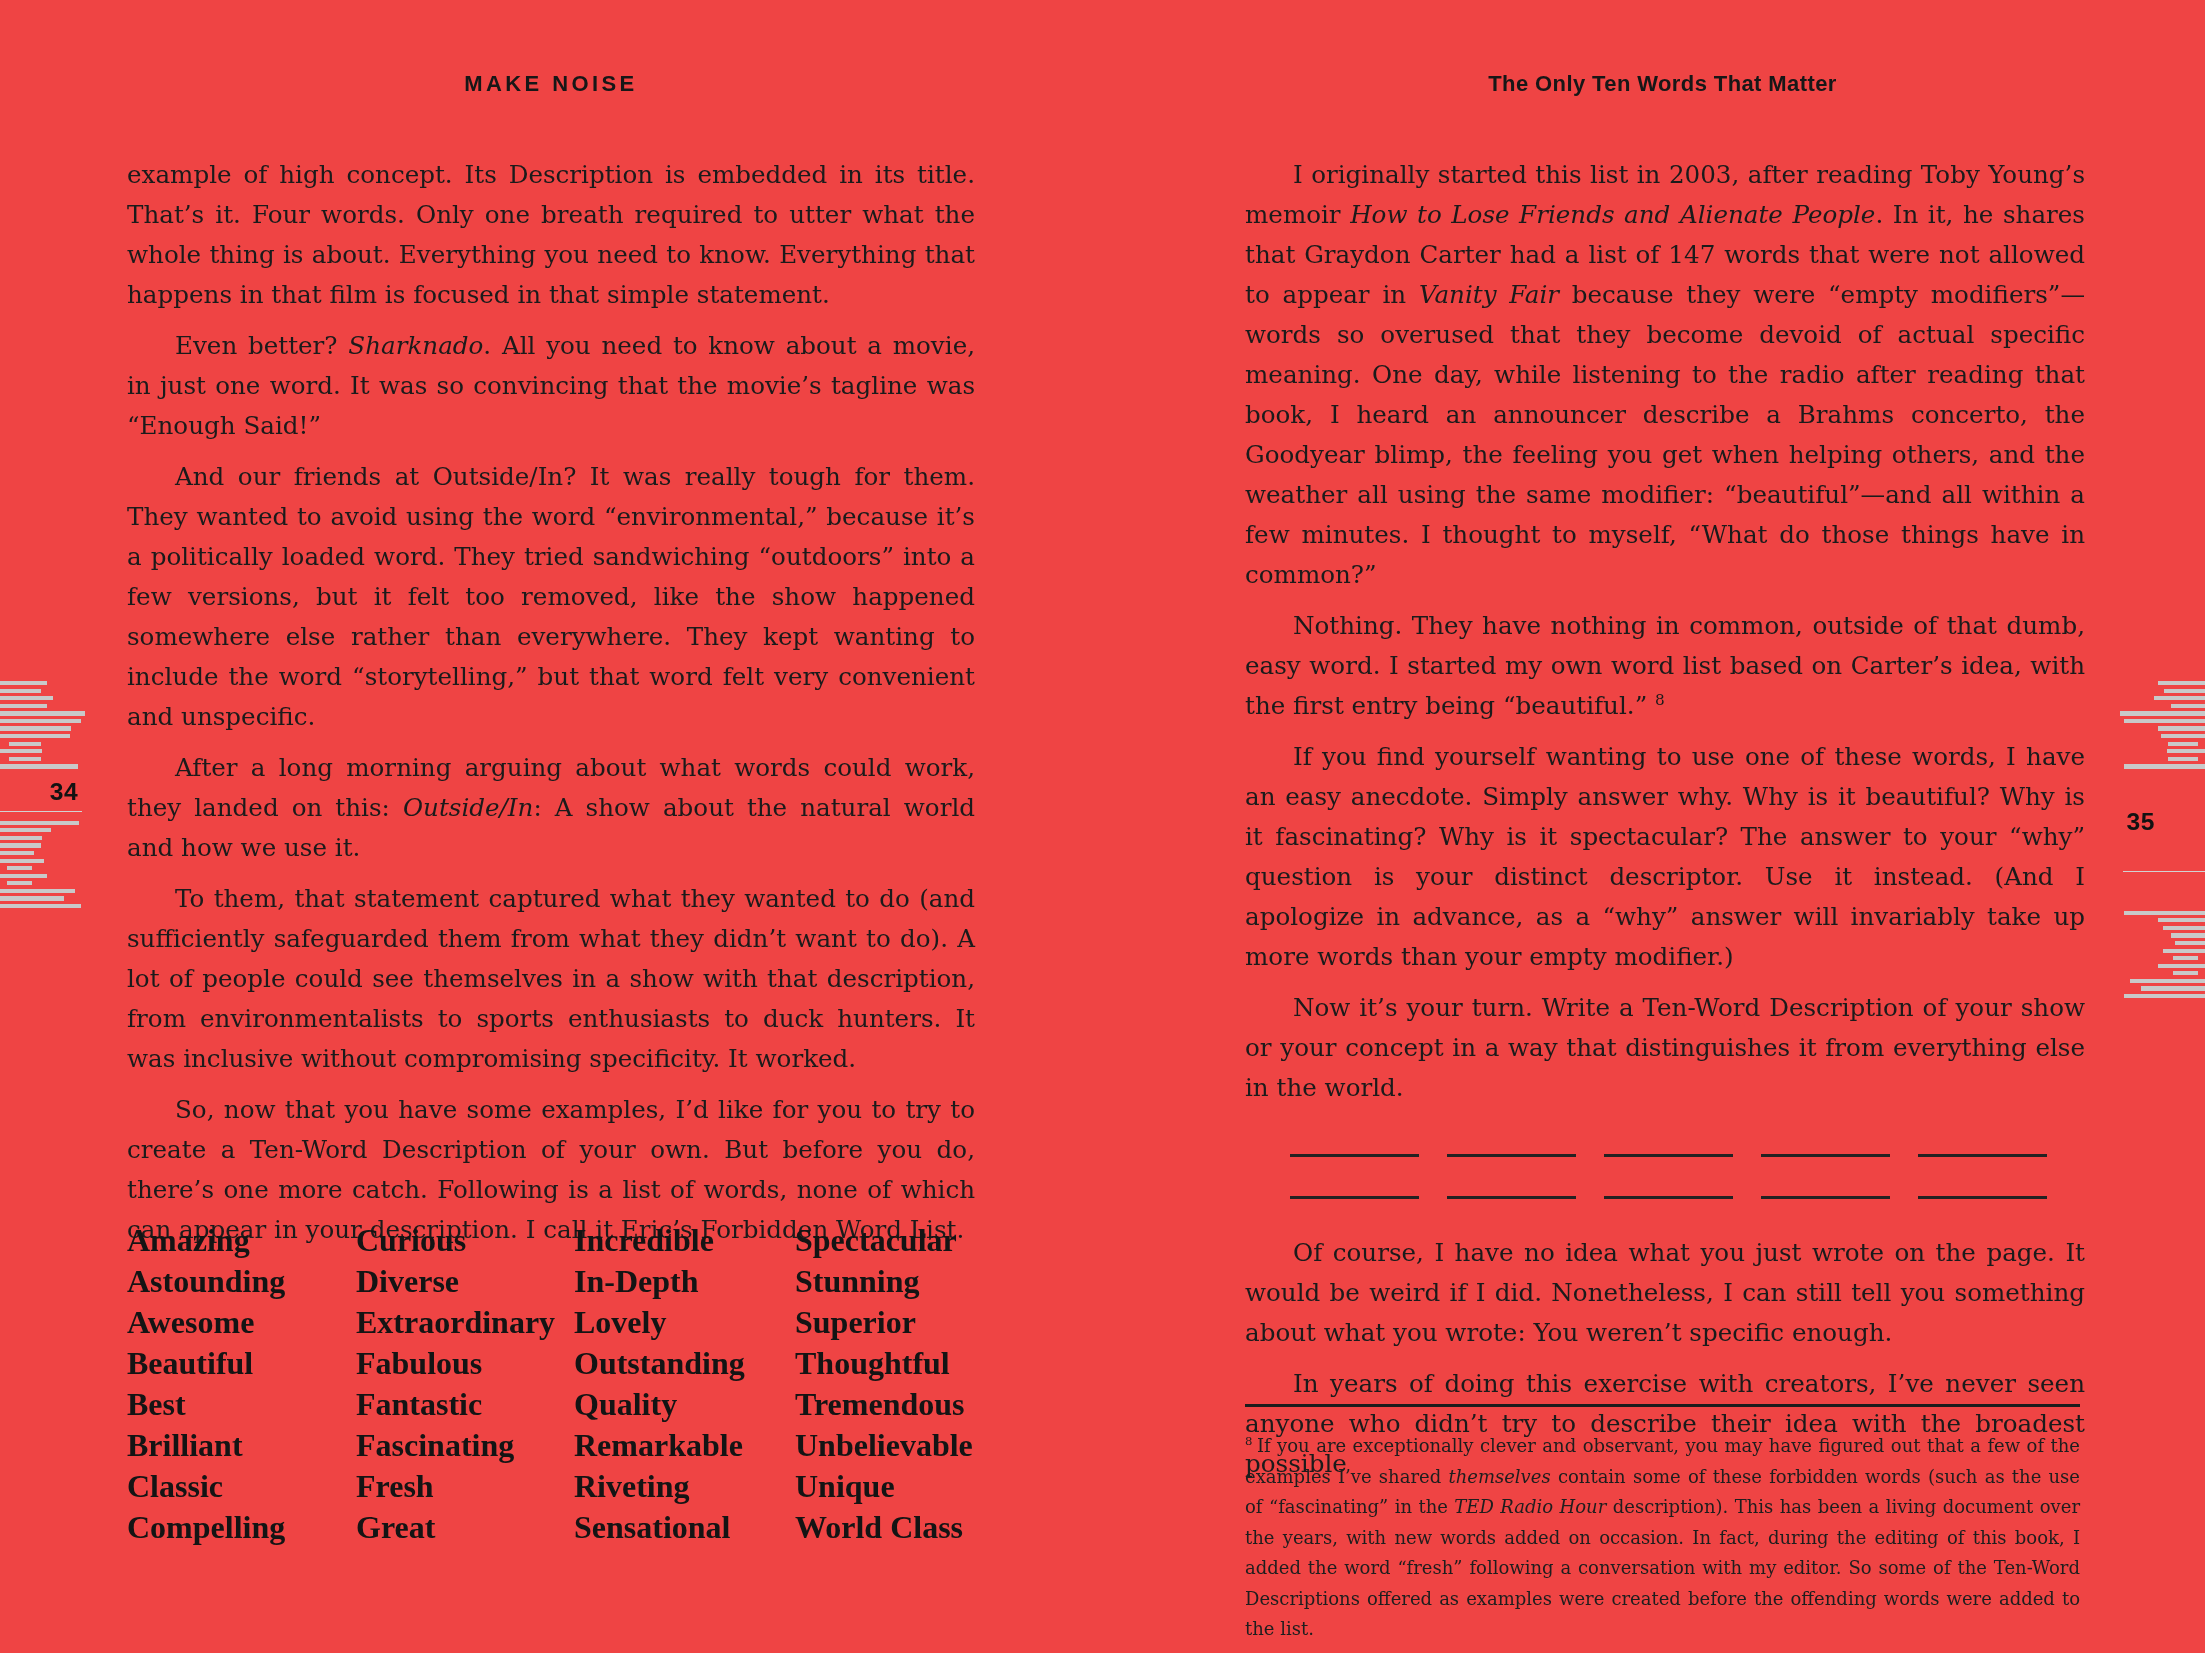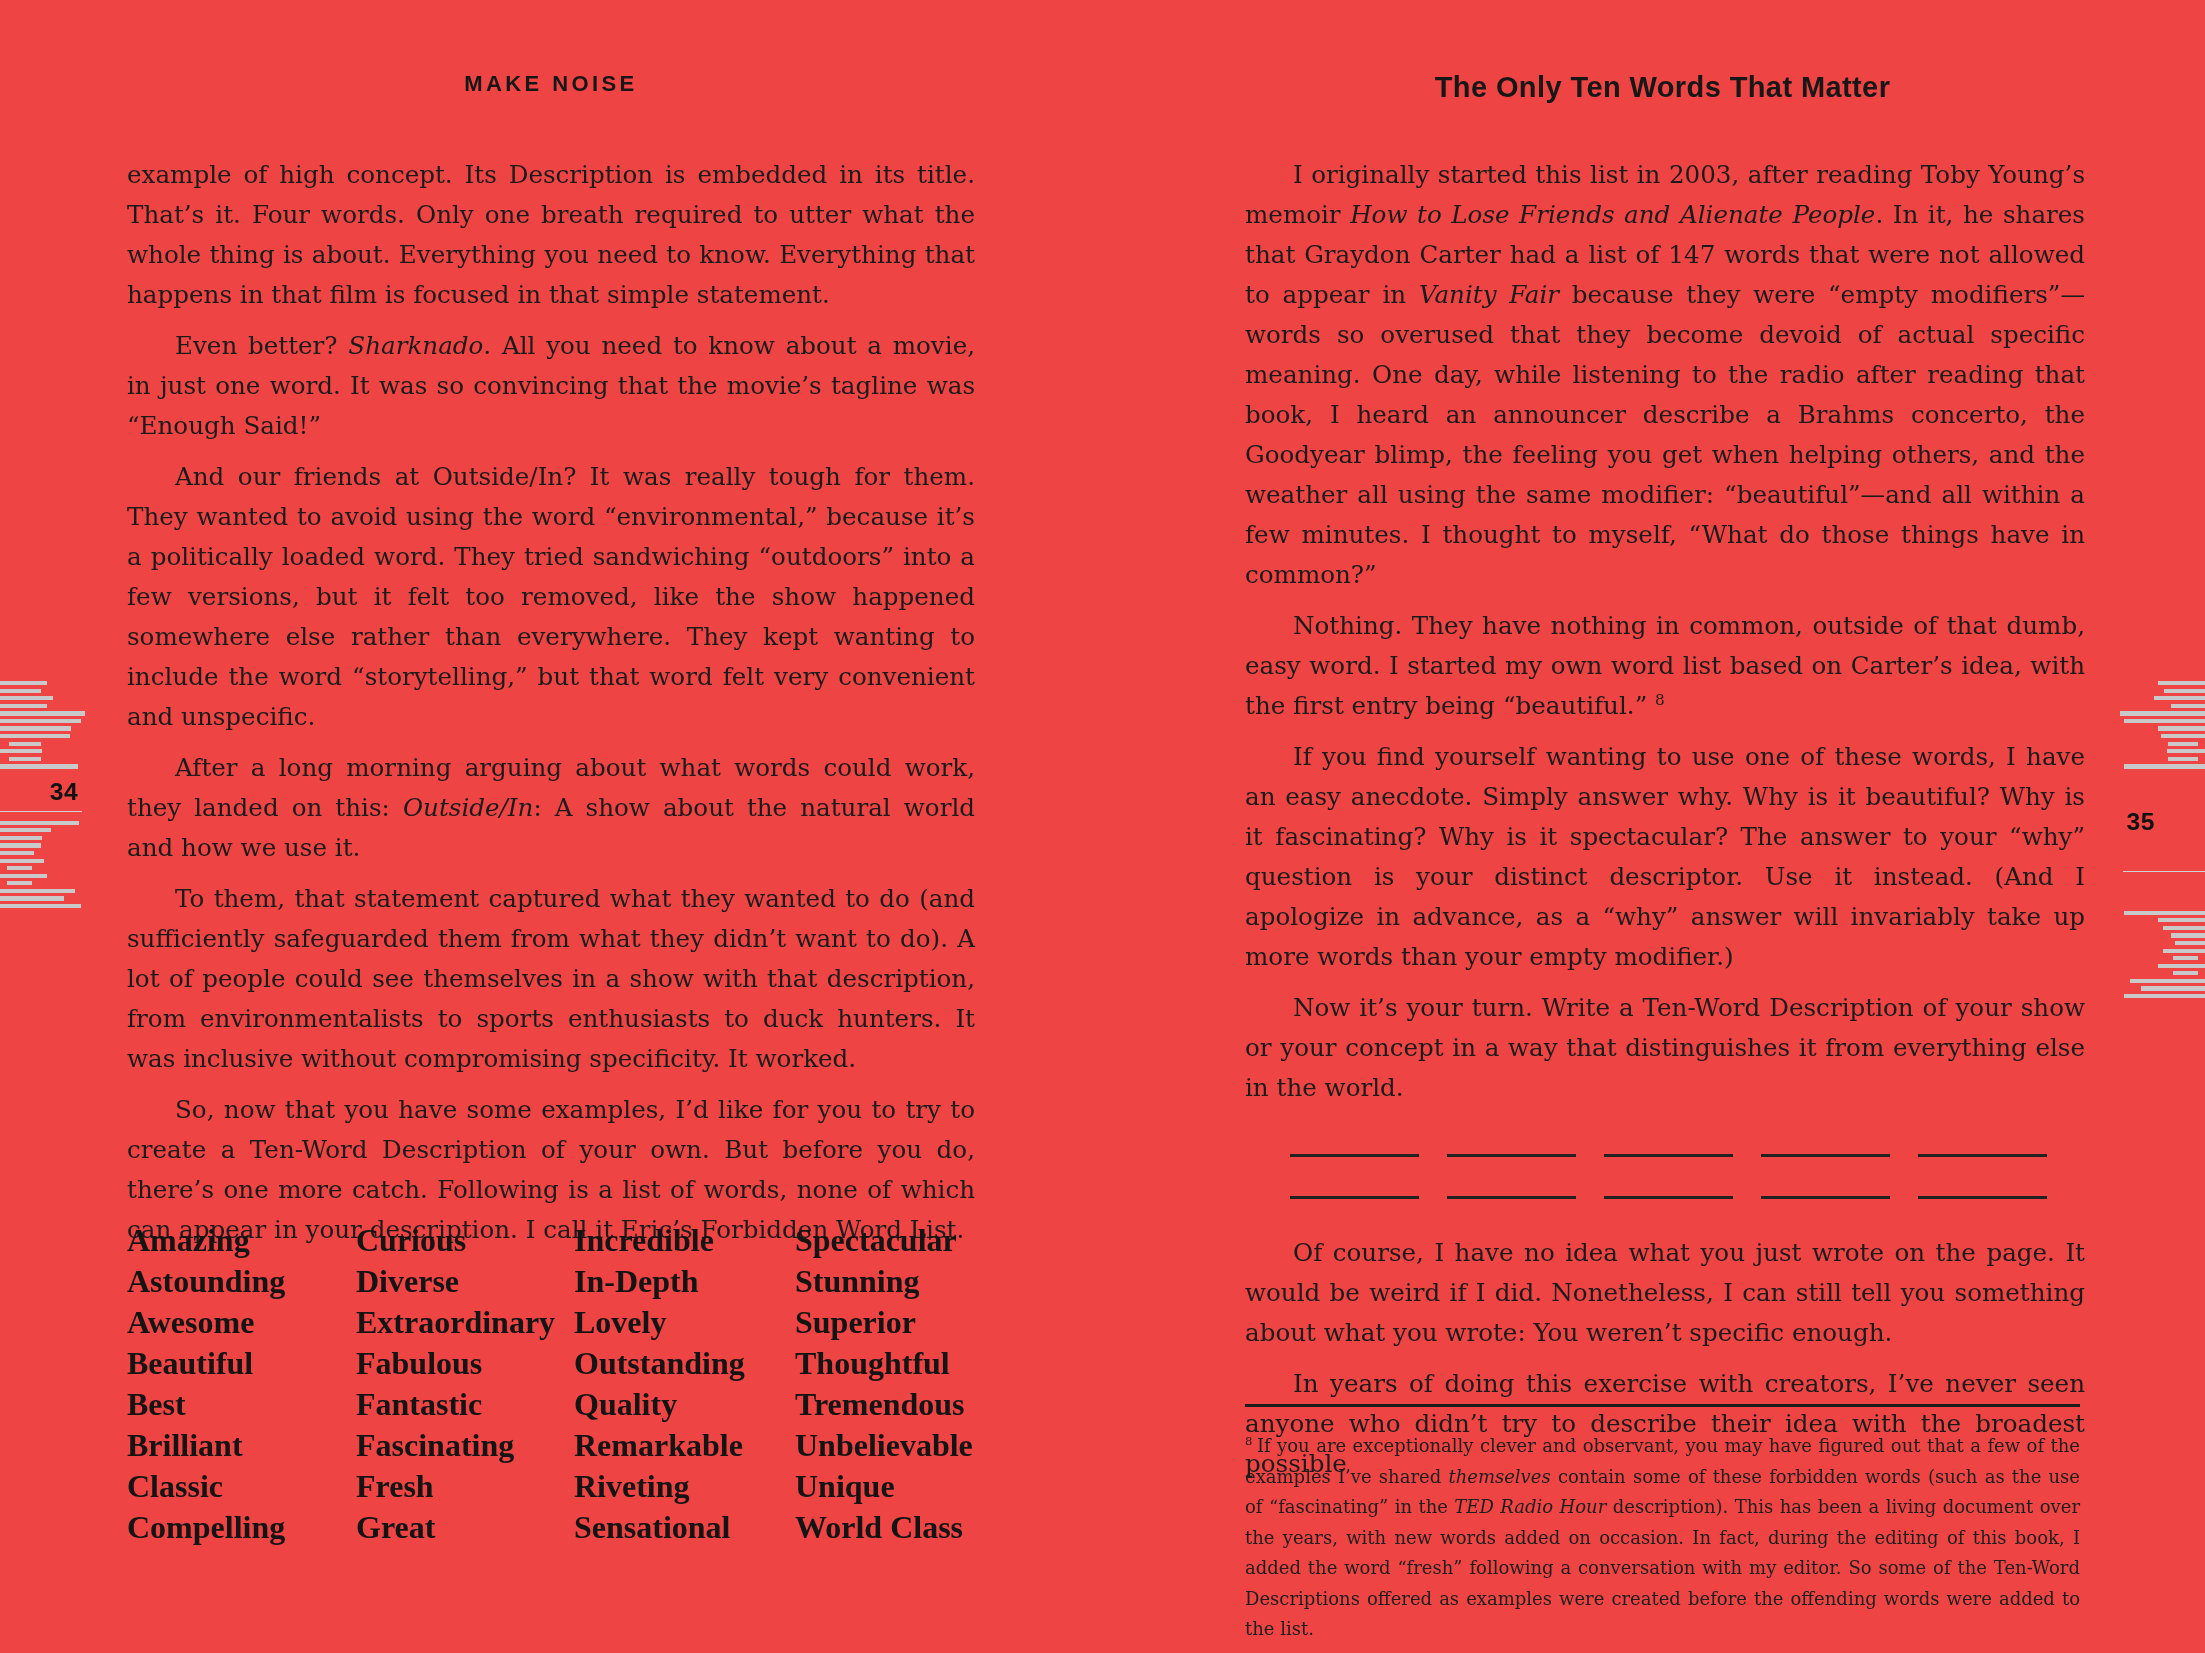--- a/index.html
+++ b/index.html
@@ -13,21 +13,21 @@
   }
   .page { position:absolute; top:0; width:1103px; height:1654px; background:#ef4444; }
   .page-left  { left:0; }
   .page-right { left:1103px; }
 
   .running-head {
     position:absolute; top:71px; text-align:center;
     font-family:"Liberation Sans", sans-serif; font-weight:700; color:#171717;
   }
   .head-left  { left:127px; width:848px; font-size:22px; letter-spacing:3.4px; }
-  .head-right { left:142px; width:835px;  font-size:29px; letter-spacing:0.4px; }
+  .head-right { left:142px; width:835px;  font-size:22px; letter-spacing:0.4px; }
 
   .body-text {
     position:absolute; top:144px;
     font-size:24.6px; line-height:40px;
     text-align:justify; color:#1b1b1b;
   }
   .body-left  { left:127px; width:848px; }
   .body-right { left:142px; width:840px; }
   .para { text-indent:0;margin-top:11px; }
   .para.indent { text-indent:48px; }

